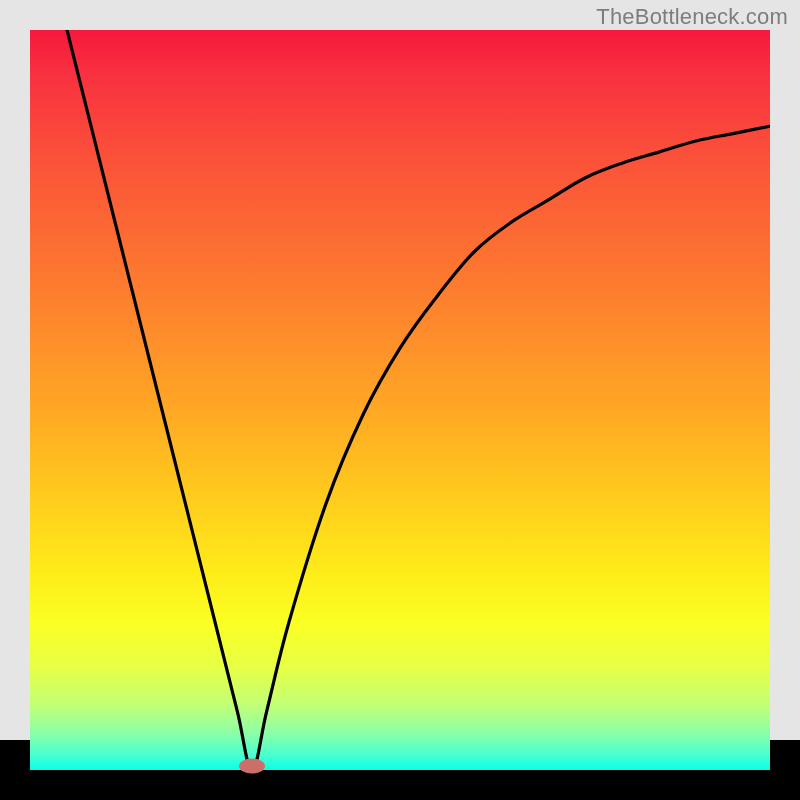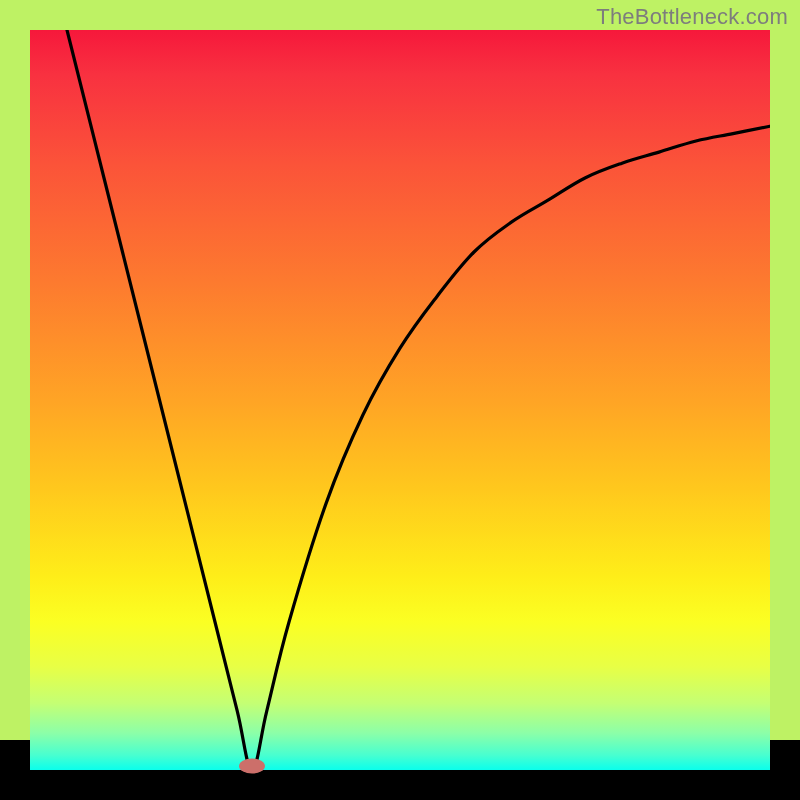--- a/index.html
+++ b/index.html
@@ -8,21 +8,21 @@
     width: 800px;
     height: 800px;
     overflow: hidden;
     background: #000;
     font-family: Arial, Helvetica, sans-serif;
   }
   .frame {
     position: relative;
     width: 800px;
     height: 740px;
-    background: #bef264;
+    background: #e5e5e5;
   }
   .plot-area {
     position: absolute;
     left: 30px;
     top: 30px;
     width: 740px;
     height: 740px;
     
     background: linear-gradient(
       to bottom,

